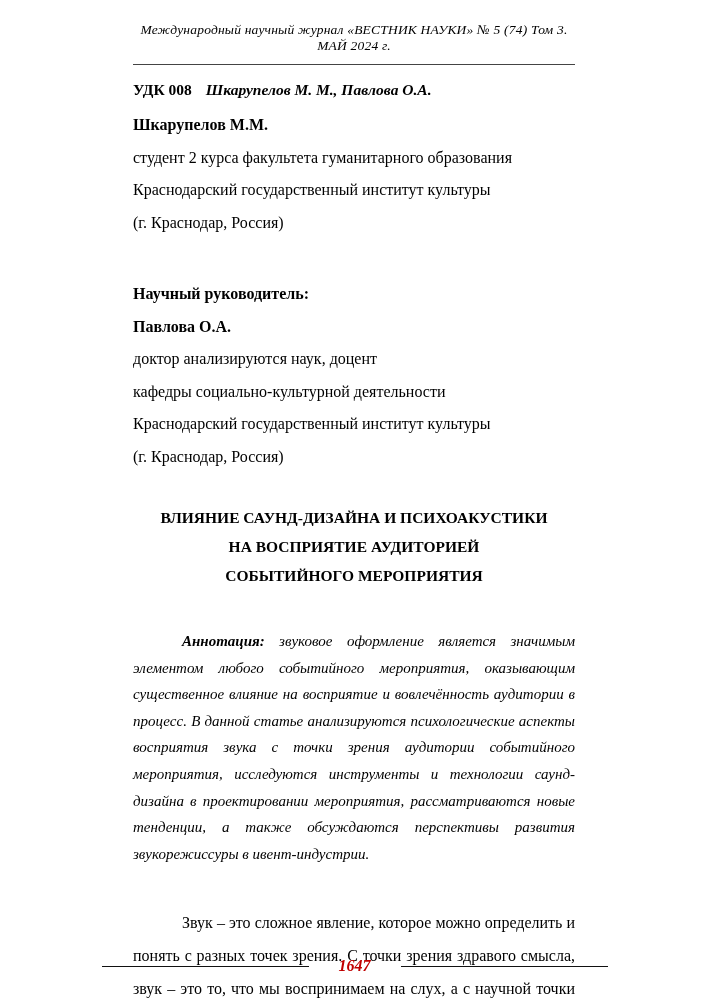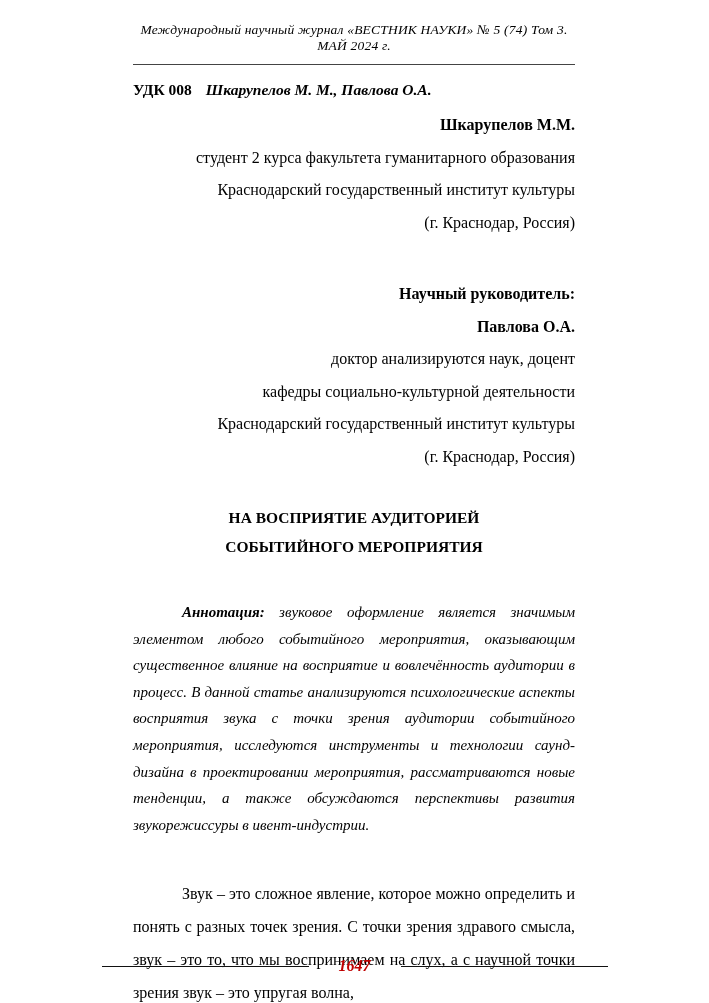--- a/index.html
+++ b/index.html
@@ -30,21 +30,21 @@
   }
 
   .udk-line {
     margin-top: 16px;
     font-size: 15.5px;
     font-weight: bold;
   }
   .udk-authors { font-style: italic; margin-left: 10px; }
 
   .centered-block {
-    text-align: right;
+    text-align: left;
     font-size: 16px;
     line-height: 32.5px;
   }
   .author-block { margin-top: 10px; }
   .supervisor-block { margin-top: 39px; }
   .bold { font-weight: bold; }
 
   .article-title {
     margin-top: 30px;
     text-align: center;
@@ -119,20 +119,21 @@
     <div class="centered-block supervisor-block">
       <div class="bold">Научный руководитель:</div>
       <div class="bold">Павлова О.А.</div>
       <div>доктор анализируются наук, доцент</div>
       <div>кафедры социально-культурной деятельности</div>
       <div>Краснодарский государственный институт культуры</div>
       <div>(г. Краснодар, Россия)</div>
     </div>
 
     <div class="article-title">
+      <div>ВЛИЯНИЕ САУНД-ДИЗАЙНА И ПСИХОАКУСТИКИ</div>
       <div>НА ВОСПРИЯТИЕ АУДИТОРИЕЙ</div>
       <div>СОБЫТИЙНОГО МЕРОПРИЯТИЯ</div>
     </div>
 
     <p class="abstract-paragraph"><span class="lead-label">Аннотация:</span> <span>звуковое оформление является значимым элементом любого событийного мероприятия, оказывающим существенное влияние на восприятие и вовлечённость аудитории в процесс. В данной статье анализируются психологические аспекты восприятия звука с точки зрения аудитории событийного мероприятия, исследуются инструменты и технологии саунд-дизайна в проектировании мероприятия, рассматриваются новые тенденции, а также обсуждаются перспективы развития звукорежиссуры в ивент-индустрии.</span></p>
 
 
     <p class="body-paragraph">Звук – это сложное явление, которое можно определить и понять с разных точек зрения. С точки зрения здравого смысла, звук – это то, что мы воспринимаем на слух, а с научной точки зрения звук – это упругая волна,</p>
 
   </div>

